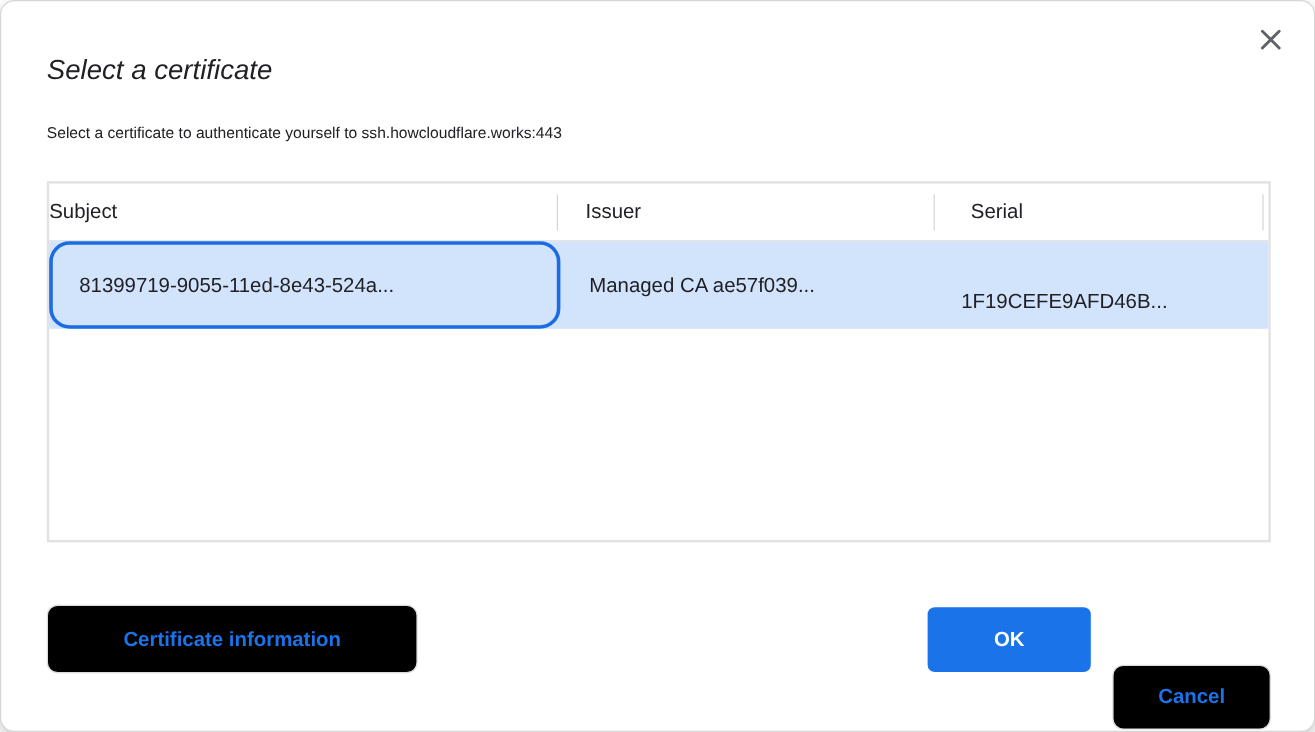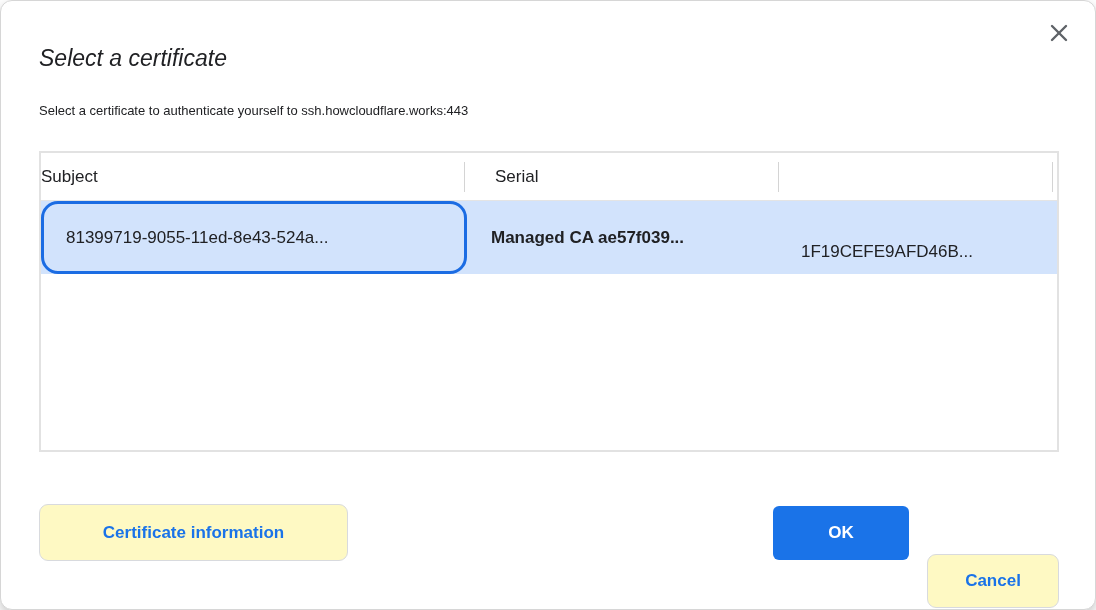--- a/index.html
+++ b/index.html
@@ -80,30 +80,30 @@
     color: #202124;
     cursor: pointer;
   }
   .cell { display: flex; align-items: center; }
   .cell-subject {
     width: 426px;
     padding-left: 22px;
     border: 3px solid #1b6ce3;
     border-radius: 17px;
   }
-  .cell-issuer { width: 311px; padding-left: 24px; font-weight: bold; }
+  .cell-issuer { width: 311px; padding-left: 24px; }
   .cell-serial { flex: 1; padding-left: 23px; margin-top: 29px; }
   .btn {
     position: absolute;
     display: flex; align-items: center; justify-content: center;
     font-family: "Liberation Sans", sans-serif;
     font-size: 17px;
     font-weight: 700;
     cursor: pointer;
-    background: #fef9c3;
+    background: #000000;
     border: 1px solid #d8dade;
   }
   .btn-cert-info {
     left: 38px; top: 503px;
     width: 309px; height: 57px;
     border-radius: 9px;
     color: #1a73e8;
   }
   .btn-ok {
     left: 772px; top: 505px;
@@ -135,20 +135,21 @@
     </span>
   </div>
 
   <div class="dialog-title">Select a certificate</div>
 
   <div class="dialog-subtitle">Select a certificate to authenticate yourself to ssh.howcloudflare.works:443</div>
 
   <div class="cert-table">
     <div class="table-header">
       <div class="th th-subject">Subject</div>
+      <div class="th th-issuer">Issuer</div>
       <div class="th th-serial">Serial</div>
       <div class="col-divider divider-1"></div>
       <div class="col-divider divider-2"></div>
       <div class="col-divider divider-3"></div>
     </div>
     <div class="table-row">
       <div class="cell cell-subject">81399719-9055-11ed-8e43-524a...</div>
       <div class="cell cell-issuer">Managed CA ae57f039...</div>
       <div class="cell cell-serial">1F19CEFE9AFD46B...</div>
     </div>

